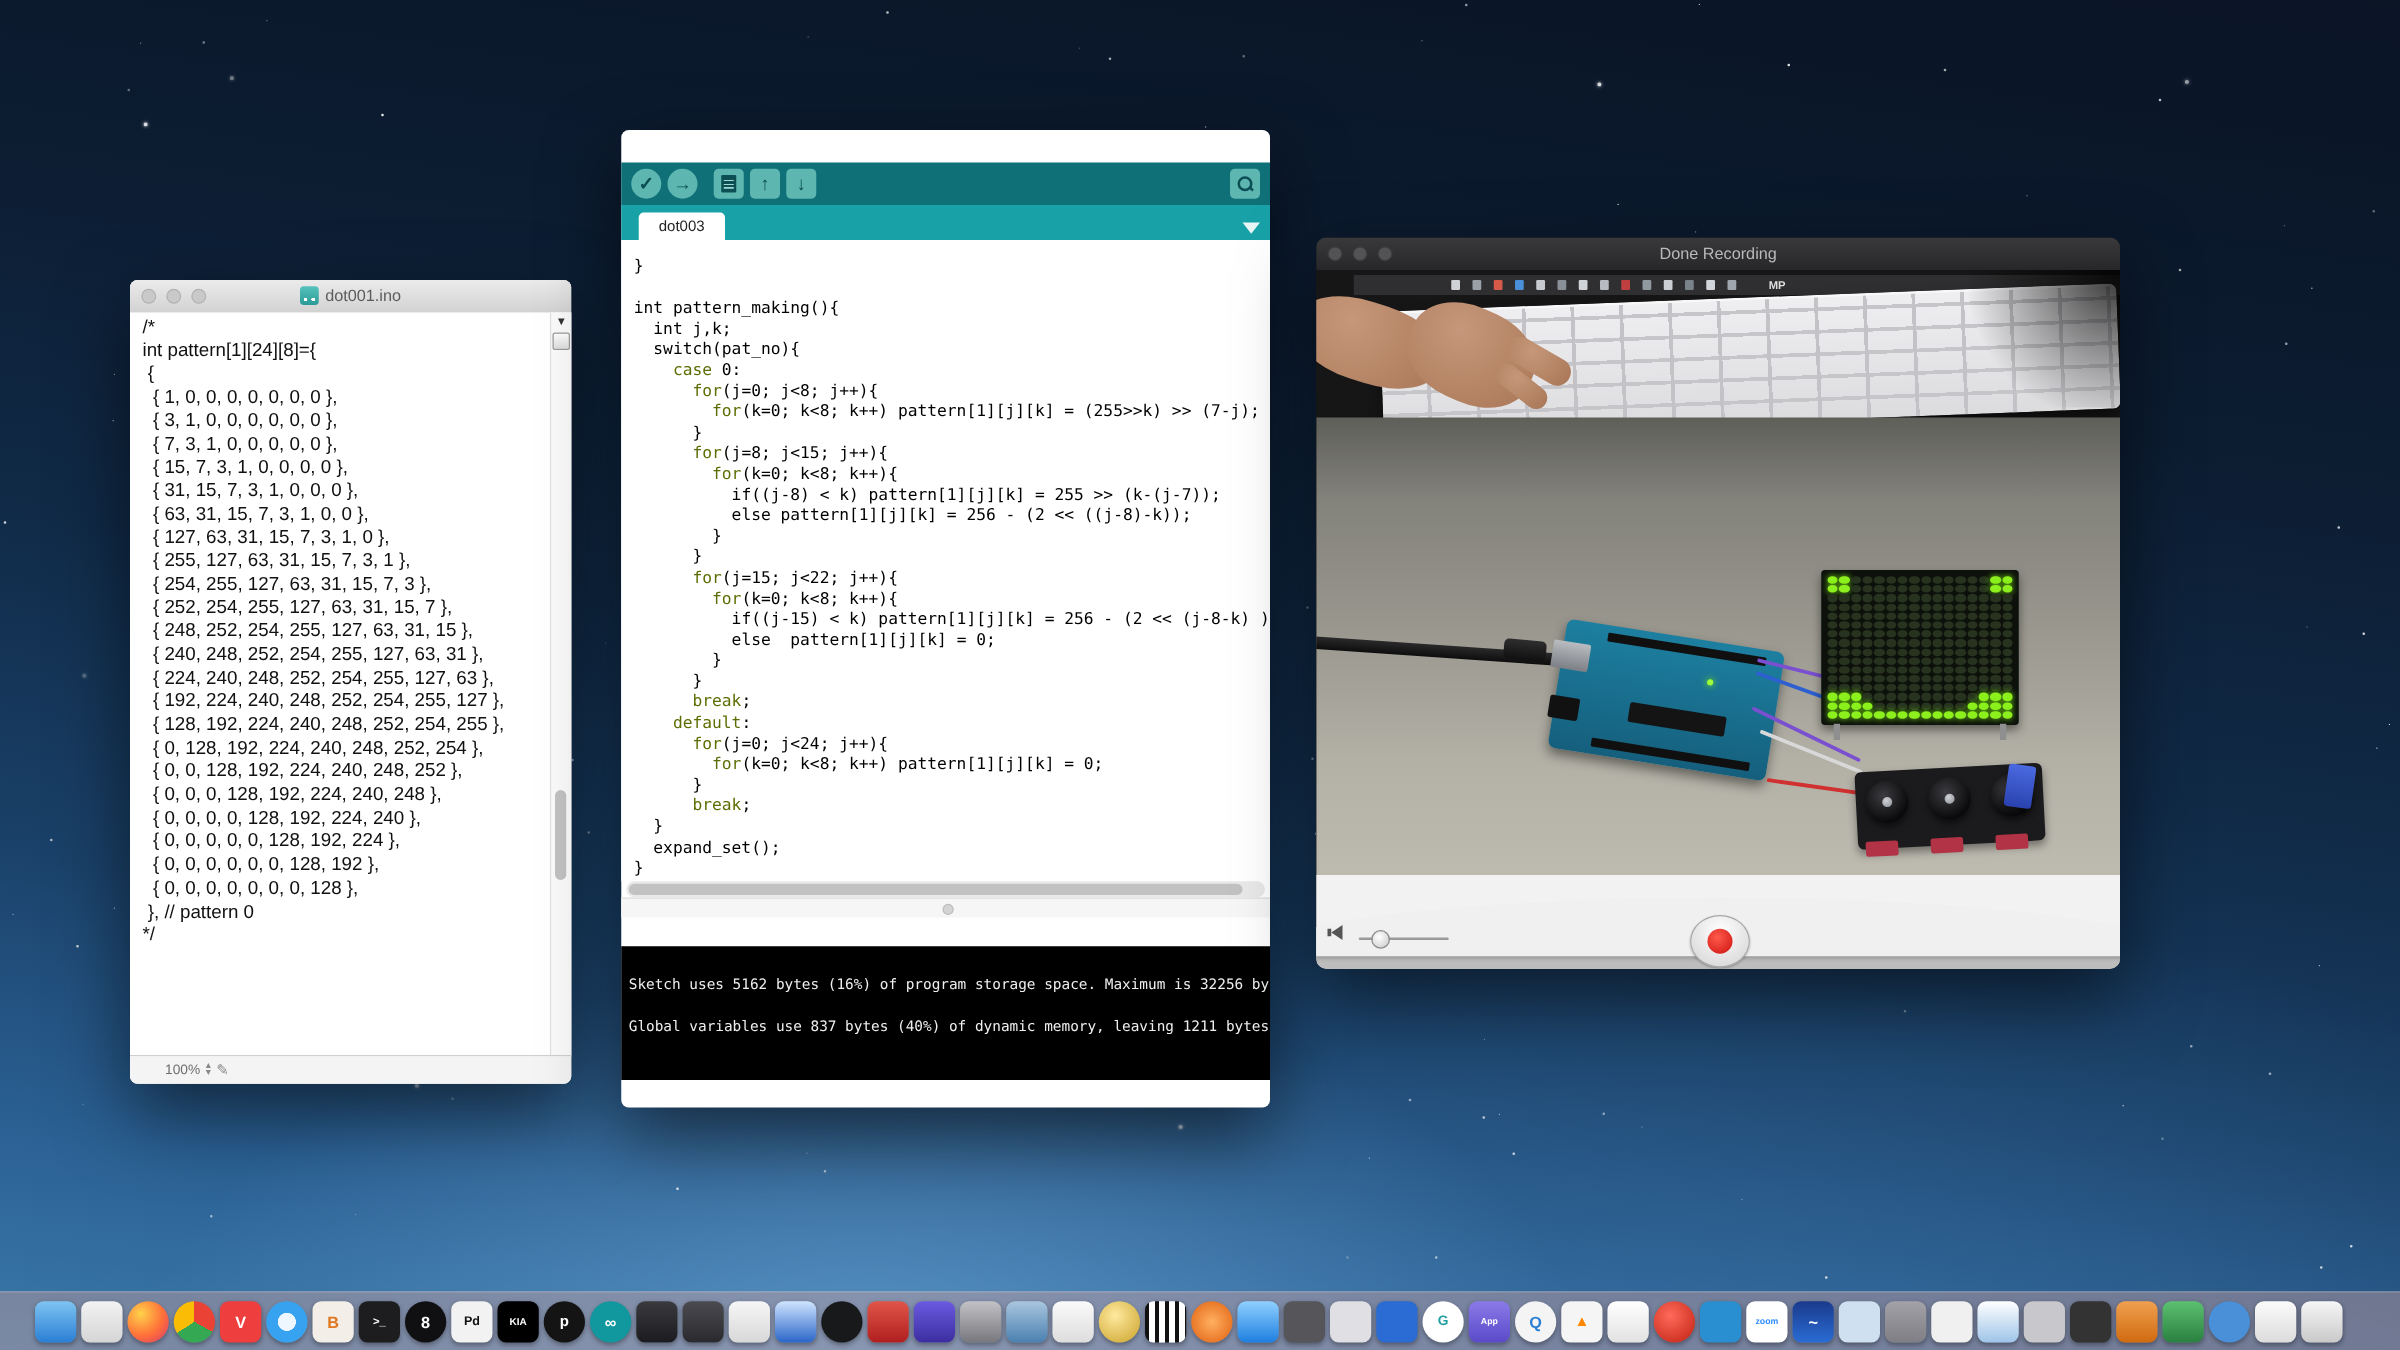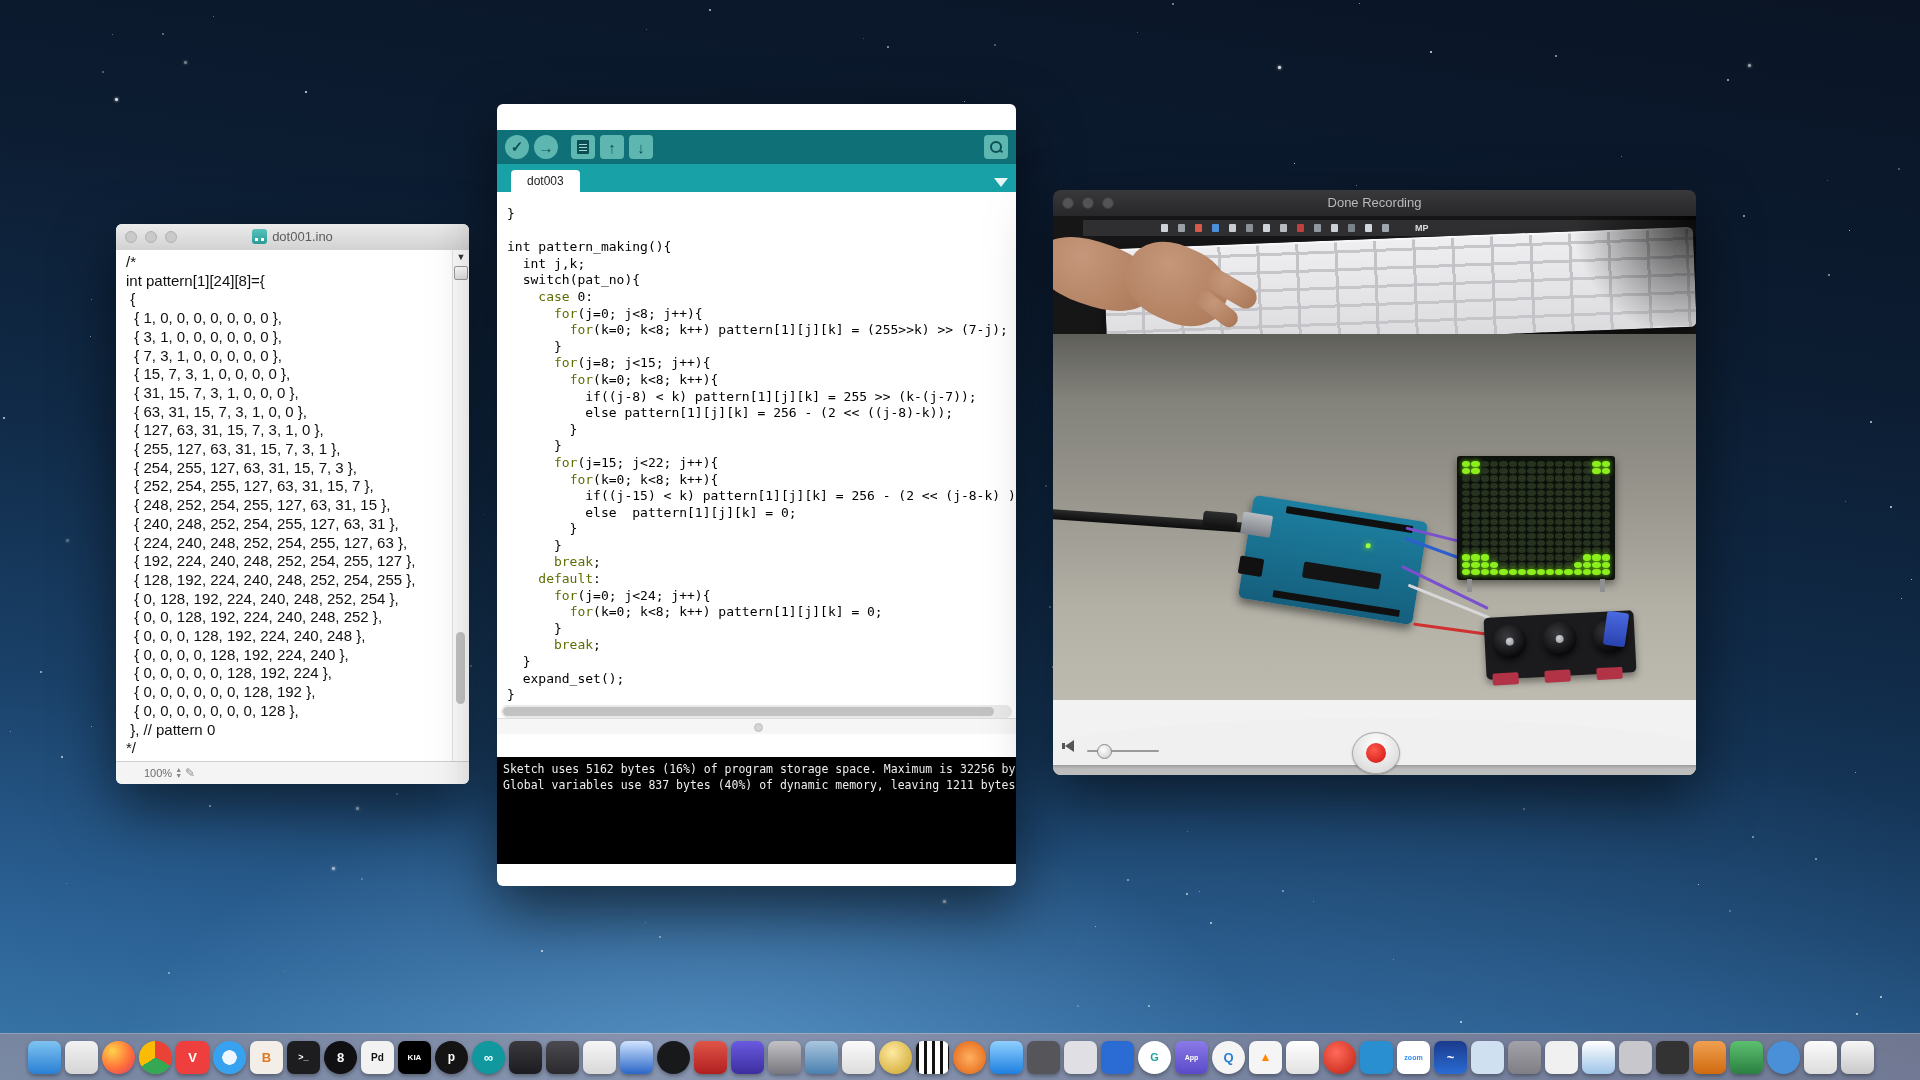--- a/index.html
+++ b/index.html
@@ -62,21 +62,21 @@
   .kw2{color:#5e6d03;}
   .ard-hscroll{position:absolute;top:601px;left:4px;right:4px;height:13px;background:#e9e9e9;border-radius:7px;}
   .ard-hthumb{position:absolute;left:2px;top:2px;height:9px;width:96%;background:#c2c2c2;border-radius:5px;}
   .ard-split{position:absolute;top:614px;left:0;right:0;height:15px;background:#f6f6f6;border-top:1px solid #ddd;}
   .ard-split i{position:absolute;left:50%;top:4px;width:7px;height:7px;margin-left:-3px;border-radius:50%;
     background:#d4d4d4;border:1px solid #bdbdbd;}
   .ard-msg{position:absolute;top:629px;left:0;right:0;height:24px;background:#18a2a8;color:#fff;
     font-size:13px;line-height:24px;padding-left:10px;box-sizing:border-box;}
   .ard-console{position:absolute;top:653px;left:0;right:0;height:107px;background:#000;overflow:hidden;}
   .ard-console div{font-family:"DejaVu Sans Mono",monospace;font-size:11.5px;line-height:16px;color:#eee;
-    white-space:pre;padding-left:6px;}
+    white-space:pre;padding-left:6px;margin-top:18px;}
   .ard-console{padding-top:4px;box-sizing:border-box;}
   .ard-status{position:absolute;bottom:0;left:0;right:0;height:22px;background:#0d5e64;border-radius:0 0 6px 6px;
     color:#e8f4f4;font-size:12px;display:flex;align-items:center;justify-content:space-between;padding:0 16px 0 10px;}
   .grip{position:absolute;right:2px;bottom:2px;width:12px;height:12px;
     background:repeating-linear-gradient(135deg,transparent 0 3px,rgba(255,255,255,.45) 3px 4px);}
   
   .qt-video{position:absolute;top:26px;left:0;right:0;height:484px;background:#161616;overflow:hidden;}
   .qt-controls{position:absolute;left:0;right:0;bottom:0;height:75px;background:#f2f2f2;border-radius:0 0 8px 8px;overflow:hidden;}
   .qt-row1{position:absolute;top:0;left:0;right:0;height:27px;border-bottom:1px solid #d8d8d8;background:#f5f5f5;}
   .qt-time{position:absolute;left:10px;top:7px;font-size:12px;color:#333;}
@@ -296,21 +296,21 @@
       <i class="star" style="left: 722px; top: 167px; width: 1.2px; height: 1.2px; opacity: 0.84;"></i>
       <i class="star" style="left: 66px; top: 883px; width: 1.2px; height: 1.2px; opacity: 0.31;"></i>
       <i class="star" style="left: 1148px; top: 1005px; width: 1.8px; height: 1.8px; opacity: 0.59;"></i>
       <i class="star" style="left: 1729px; top: 910px; width: 1.8px; height: 1.8px; opacity: 0.31;"></i>
       <i class="star" style="left: 744px; top: 724px; width: 1.8px; height: 1.8px; opacity: 0.6;"></i>
       <i class="star" style="left: 713px; top: 346px; width: 1.2px; height: 1.2px; opacity: 0.67;"></i>
       <i class="star" style="left: 457px; top: 607px; width: 1.8px; height: 1.8px; opacity: 0.57;"></i>
       <i class="star" style="left: 1097px; top: 420px; width: 1.8px; height: 1.8px; opacity: 0.9;"></i>
     </div>
 
-  <div class="win" style="left:116px;top:224px;width:353px;height:560px;background:#fff;">
+  <div class="win" style="left:104px;top:224px;width:353px;height:643px;background:#fff;">
     <div class="titlebar">
       <div class="tl">
           <i></i>
           <i></i>
           <i></i>
         </div>
       <div class="wtitle"><span class="doc-ico"></span><span>dot001.ino</span></div>
     </div>
     <div class="ed-body">
       <div class="ed-lines" id="ed-lines"><div>/*</div><div>int pattern[1][24][8]={</div><div> {</div><div>  { 1, 0, 0, 0, 0, 0, 0, 0 },</div><div>  { 3, 1, 0, 0, 0, 0, 0, 0 },</div><div>  { 7, 3, 1, 0, 0, 0, 0, 0 },</div><div>  { 15, 7, 3, 1, 0, 0, 0, 0 },</div><div>  { 31, 15, 7, 3, 1, 0, 0, 0 },</div><div>  { 63, 31, 15, 7, 3, 1, 0, 0 },</div><div>  { 127, 63, 31, 15, 7, 3, 1, 0 },</div><div>  { 255, 127, 63, 31, 15, 7, 3, 1 },</div><div>  { 254, 255, 127, 63, 31, 15, 7, 3 },</div><div>  { 252, 254, 255, 127, 63, 31, 15, 7 },</div><div>  { 248, 252, 254, 255, 127, 63, 31, 15 },</div><div>  { 240, 248, 252, 254, 255, 127, 63, 31 },</div><div>  { 224, 240, 248, 252, 254, 255, 127, 63 },</div><div>  { 192, 224, 240, 248, 252, 254, 255, 127 },</div><div>  { 128, 192, 224, 240, 248, 252, 254, 255 },</div><div>  { 0, 128, 192, 224, 240, 248, 252, 254 },</div><div>  { 0, 0, 128, 192, 224, 240, 248, 252 },</div><div>  { 0, 0, 0, 128, 192, 224, 240, 248 },</div><div>  { 0, 0, 0, 0, 128, 192, 224, 240 },</div><div>  { 0, 0, 0, 0, 0, 128, 192, 224 },</div><div>  { 0, 0, 0, 0, 0, 0, 128, 192 },</div><div>  { 0, 0, 0, 0, 0, 0, 0, 128 },</div><div> }, // pattern 0</div><div>*/</div></div>

